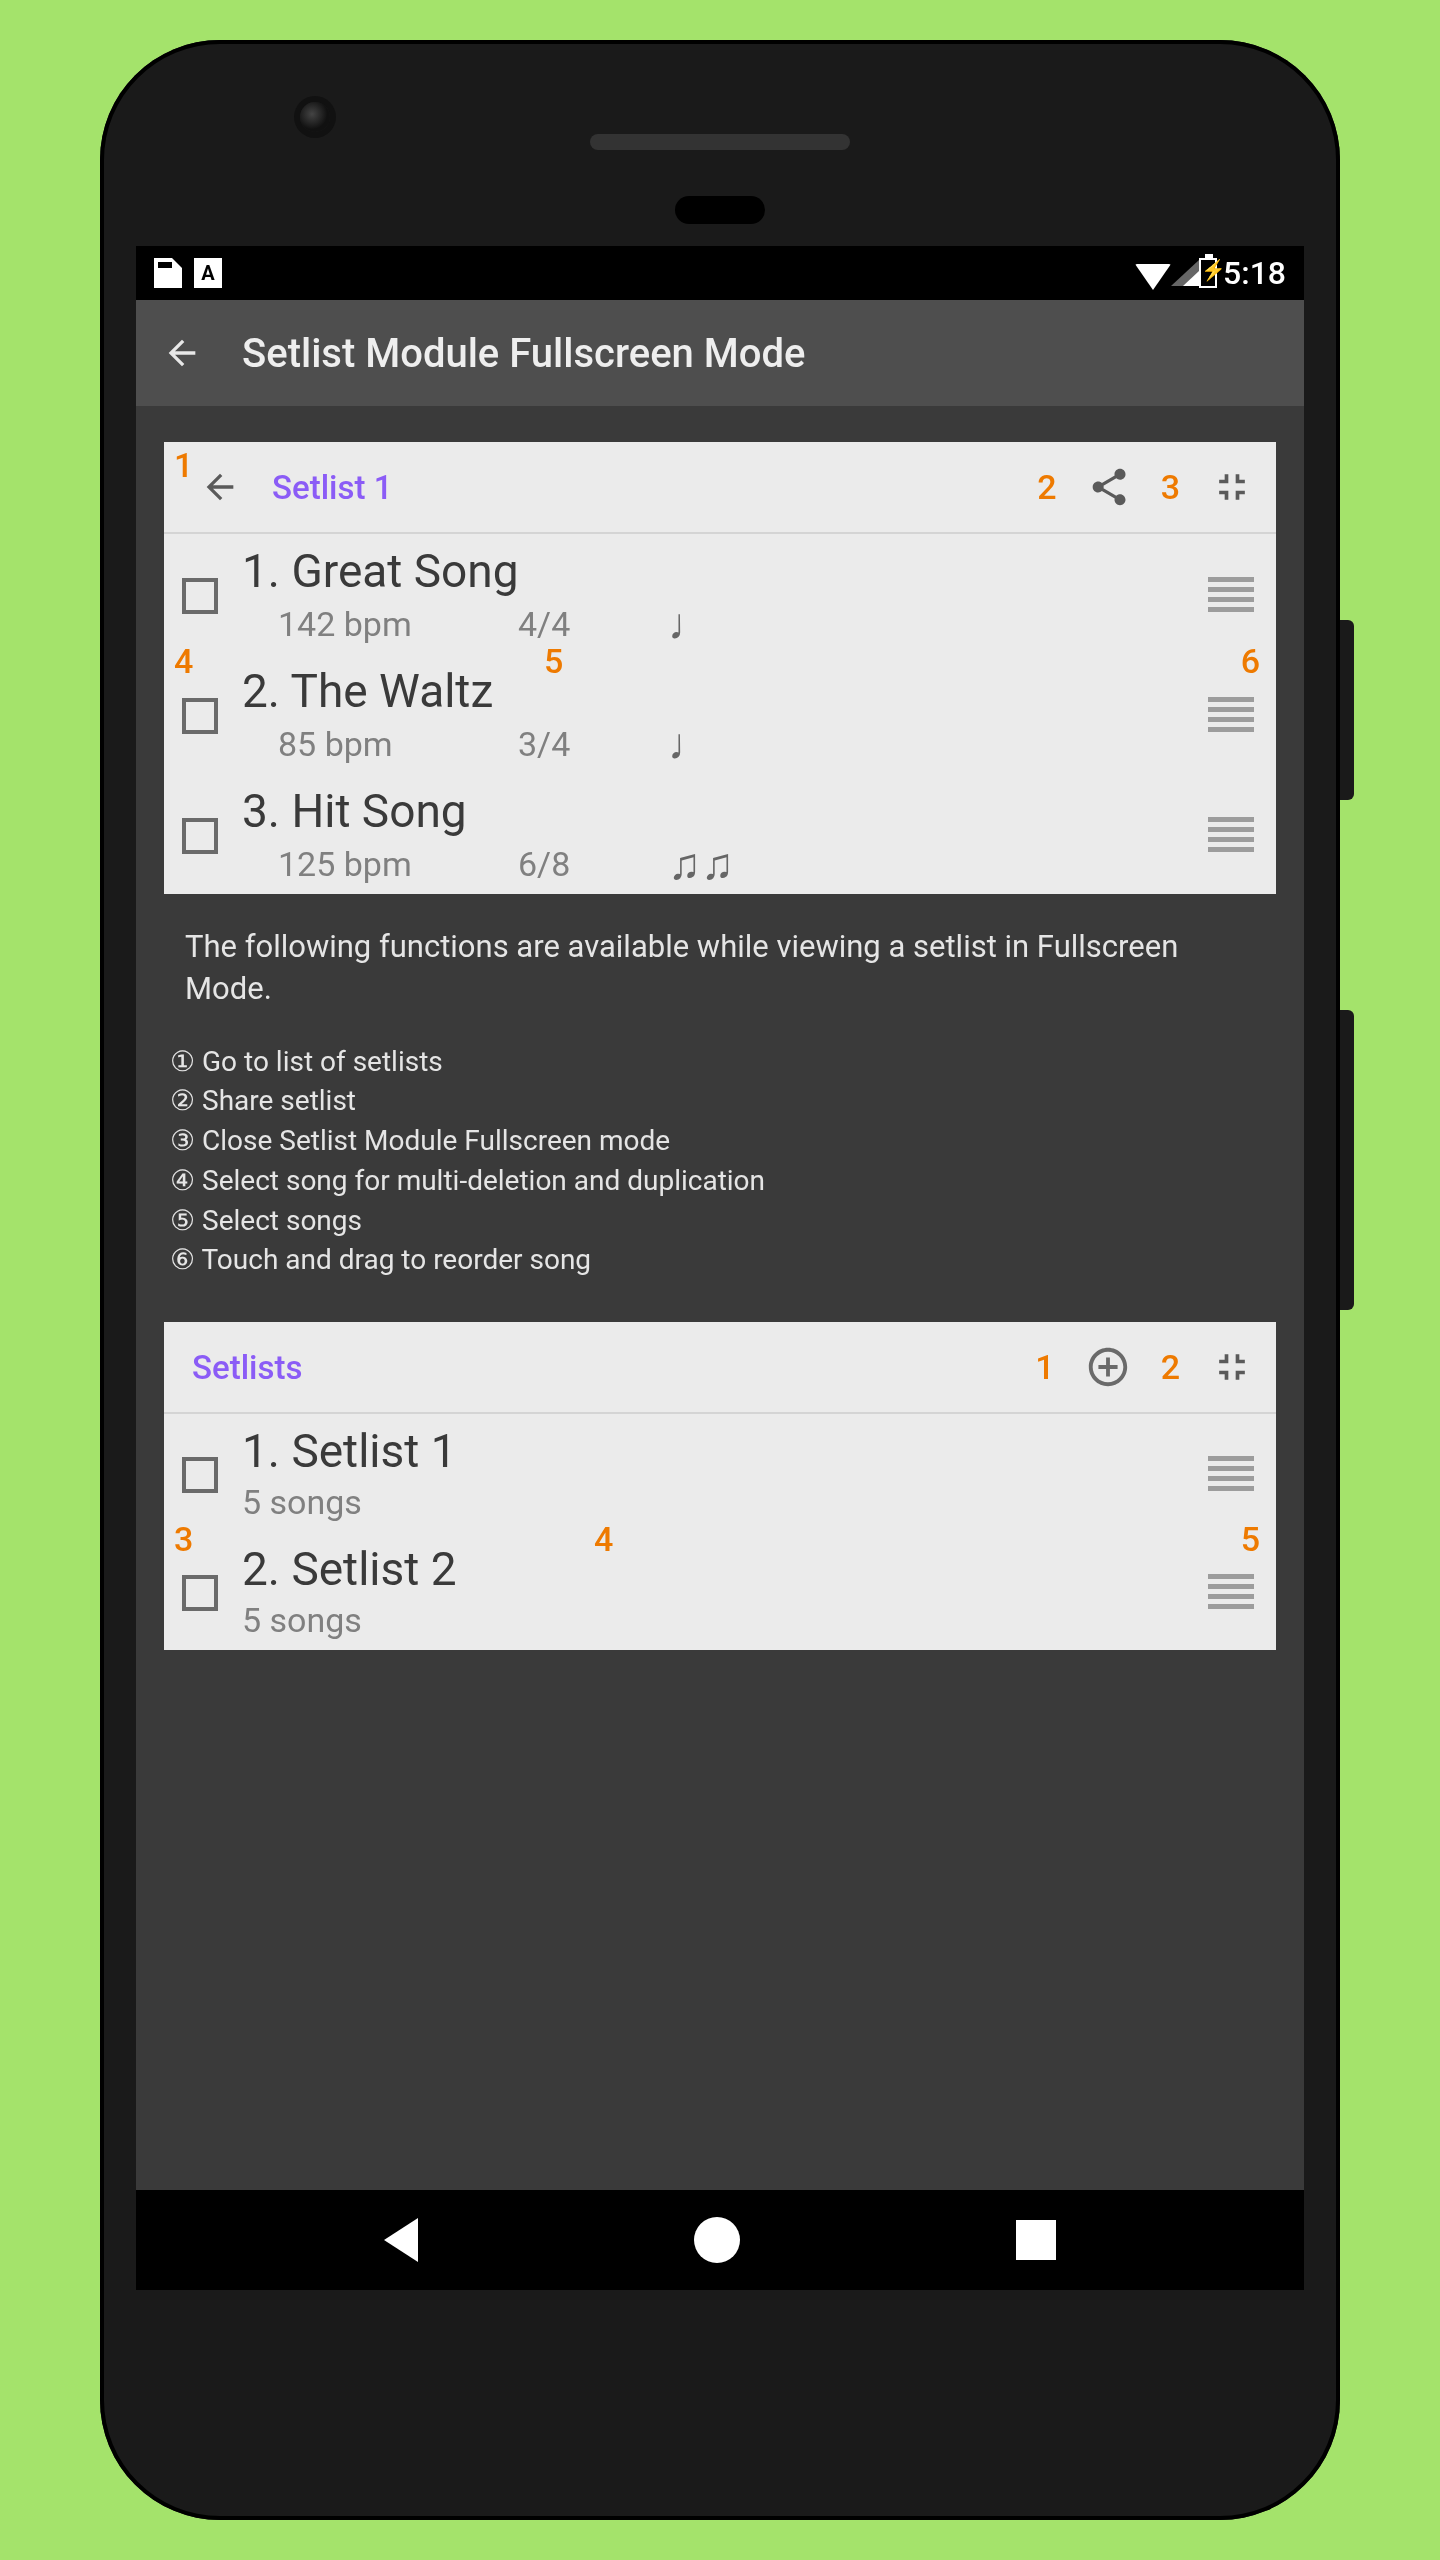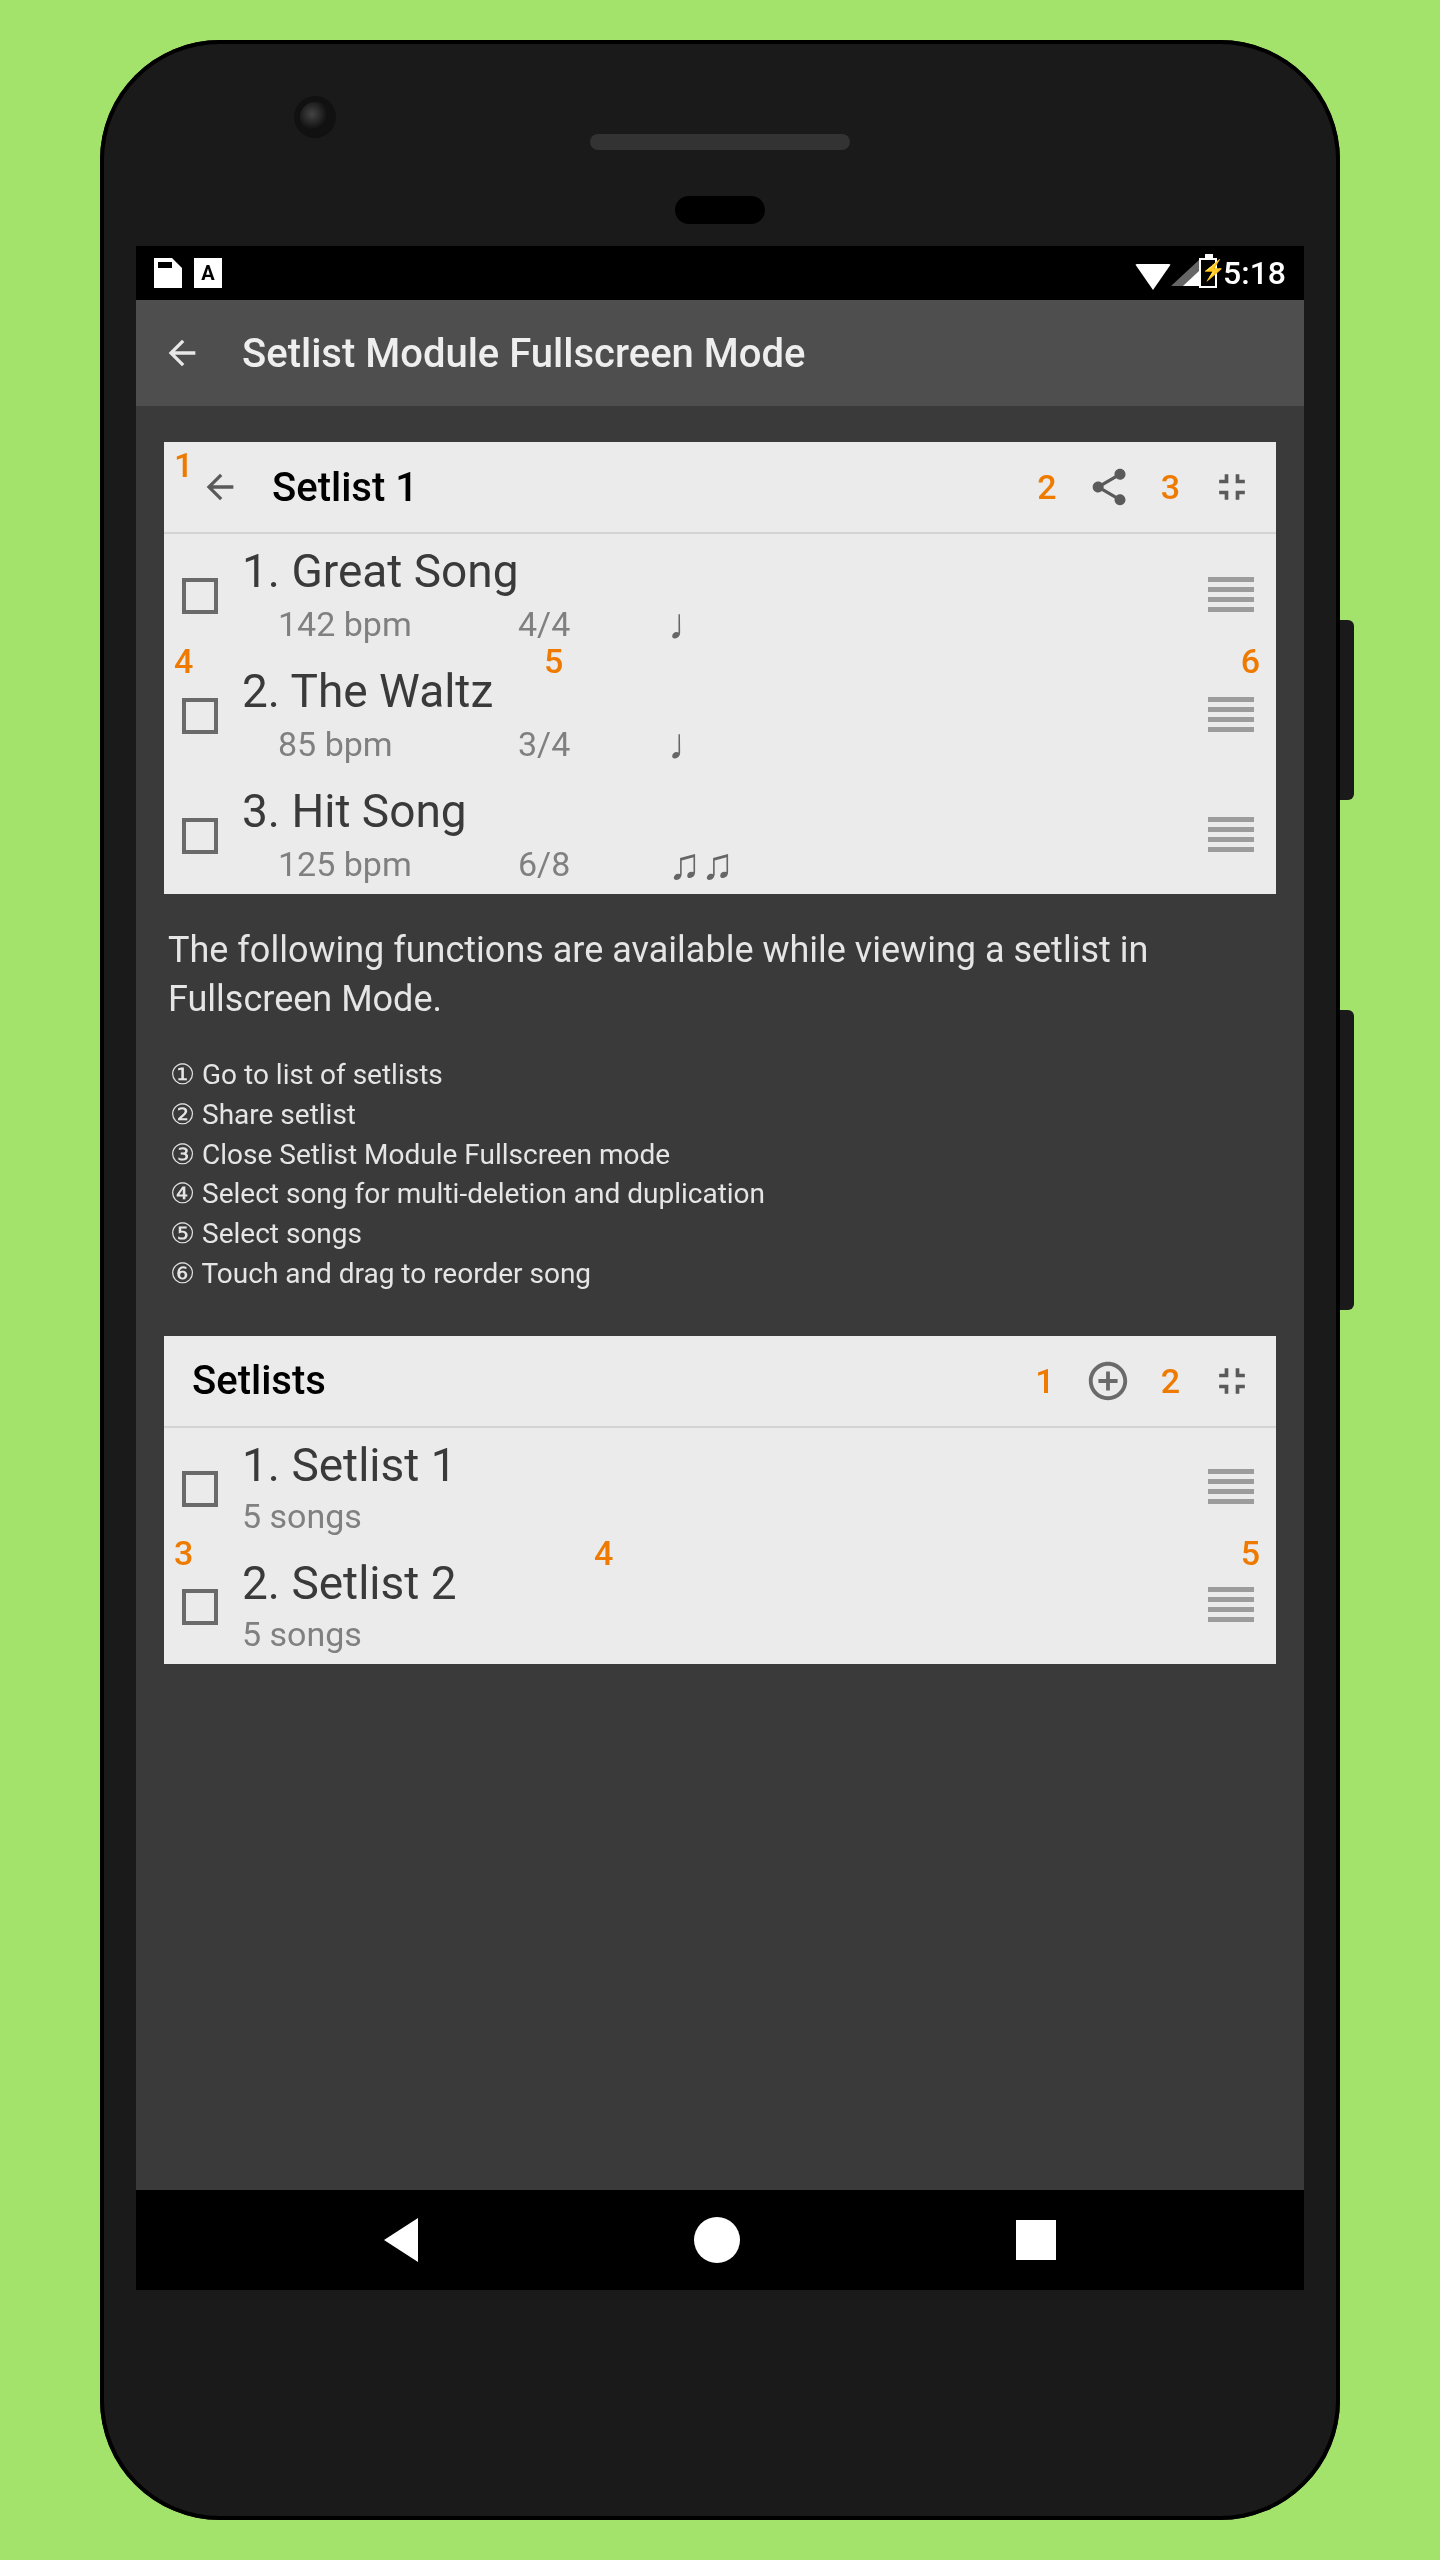--- a/index.html
+++ b/index.html
@@ -141,22 +141,22 @@
   }
   .card-header {
     display: flex;
     align-items: center;
     padding: 14px 22px 14px 18px;
     border-bottom: 2px solid #d4d4d4;
     position: relative;
     min-height: 92px;
   }
   .card-title {
-    color: #000000;
-    font-size: 40px;
+    color: #8b5cf6;
+    font-size: 33px;
     font-weight: 500;
     margin-left: 32px;
   }
   .card-actions { margin-left: auto; display: flex; gap: 30px; align-items: center; }
   .annot {
     color: #ee7a00;
     font-size: 34px;
     font-weight: 500;
     position: absolute;
     line-height: 1;
@@ -193,23 +193,23 @@
   .meta .ts { width: 80px; }
   .note { font-size: 44px; color: #666; line-height: 0.6;}
   .drag {
     display: flex; flex-direction: column; gap: 5px;
     width: 46px;
     flex: none;
   }
   .drag span { height: 5px; background: #9c9c9c; }
   .bodytext {
     color: #e5e5e5;
-    font-size: 36px;
+    font-size: 31px;
     line-height: 1.35;
-    margin: 32px 4px;
+    margin: 32px 21px;
   }
   .legend {
     color: #e5e5e5;
     font-size: 28px;
     line-height: 1.42;
     margin: 0 6px 42px;
   }
   .navbar {
     position: absolute;
     bottom: 0; left: 0; right: 0;

